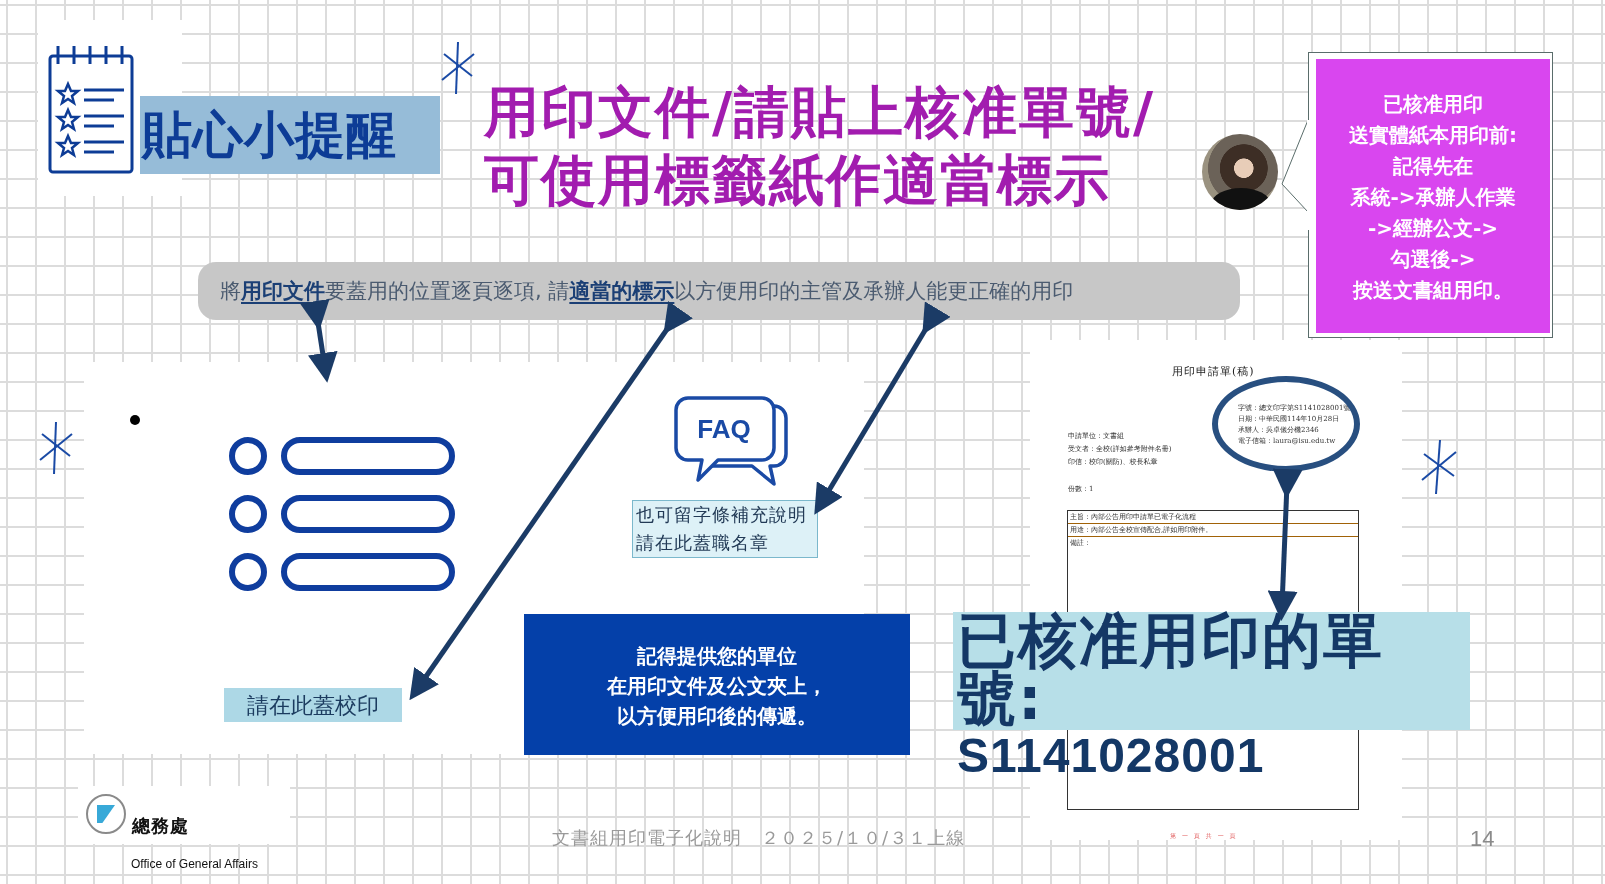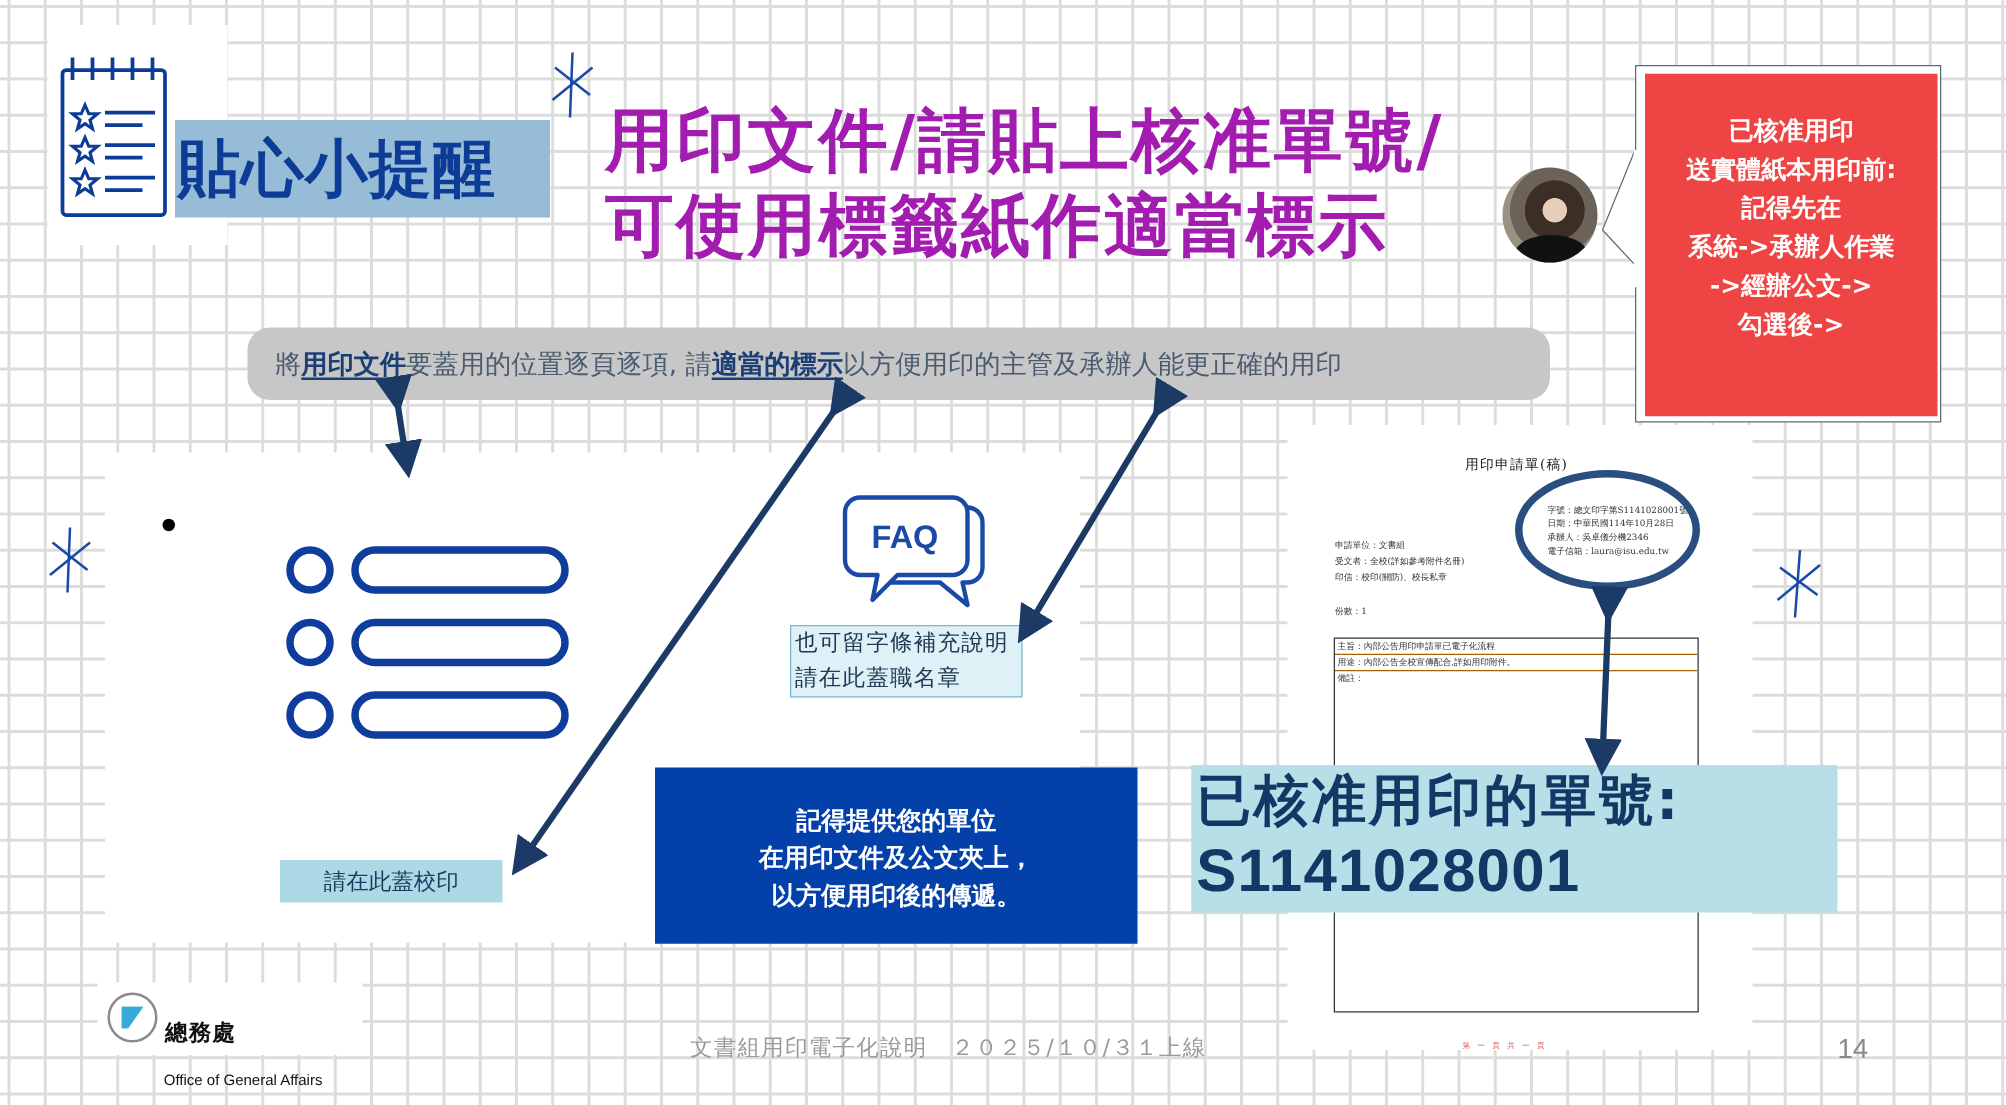--- a/index.html
+++ b/index.html
@@ -32,38 +32,38 @@
     left: 1202px; top: 134px; width: 76px; height: 76px; border-radius: 50%;
     background: radial-gradient(circle at 55% 45%, #e8cdb8 0 16%, #3d2e25 17% 40%, #6b6258 41% 60%, #9a9280 61% 100%);
     overflow: hidden;
   }
   .avatar .shoulders { position:absolute; left: 10px; top: 54px; width: 58px; height: 30px; border-radius: 50% 50% 0 0; background: #111; }
 
   .callout-outline {
     left: 1308px; top: 52px; width: 245px; height: 286px; background: #fff; border: 1px solid #5a6d6b;
   }
   .callout-body {
-    left: 1316px; top: 59px; width: 234px; height: 274px; background: #ef4444; color: #fff;
+    left: 1316px; top: 59px; width: 234px; height: 274px; background: #d946ef; color: #fff;
     font-size: 20px; line-height: 31px; text-align: center; font-weight: bold; padding-top: 30px;
   }
 
   .instruction-bar {
     left: 198px; top: 262px; width: 1042px; height: 58px; background: #c7c7c7; border-radius: 18px;
     color: #4b5b70; font-size: 21px; line-height: 58px; padding-left: 22px; white-space: nowrap; overflow: hidden;
   }
   .instruction-bar .hl { color: #1b3f75; font-weight: bold; text-decoration: underline; text-decoration-thickness: 2px; text-underline-offset: 4px; }
 
   
   .left-panel { left: 84px; top: 362px; width: 780px; height: 392px; background: #fff; }
   .bullet-dot { left: 130px; top: 415px; width: 10px; height: 10px; border-radius: 50%; background: #000; }
 
   .list-icon { left: 228px; top: 430px; width: 240px; height: 170px; }
   .seal-label {
     left: 224px; top: 688px; width: 178px; height: 34px; background: #add8e6; color: #1b3b5f;
-    font-size: 18px; line-height: 36px; text-align: center;
+    font-size: 22px; line-height: 36px; text-align: center;
   }
 
   .faq-icon { left: 672px; top: 394px; width: 120px; height: 96px; }
   .faq-note {
     left: 632px; top: 500px; width: 186px; height: 58px; background: #ddf1f7; border: 1px solid #7bb8cc;
     color: #223a56; font-size: 18px; line-height: 28px; padding-left: 3px; letter-spacing: 1px;
   }
 
   .unit-box {
     left: 524px; top: 614px; width: 386px; height: 141px; background: #0440a9; color: #fff;
@@ -81,21 +81,21 @@
   .form-table .row { height: 13px; border-bottom: 1px solid #a16207; font-size: 7px; line-height: 12px; padding-left: 2px; color: #333; font-family: "DejaVu Serif", serif; white-space: nowrap; }
   .form-footer { left: 1170px; top: 832px; font-size: 6px; color: #e05a5a; letter-spacing: 2px; }
   .highlight-ring {
     left: 1212px; top: 376px; width: 148px; height: 96px; border-radius: 50%; border: 6px solid #284f80;
   }
 
   .approval-box {
     left: 953px; top: 612px; width: 517px; height: 118px; background: #b7dfe8; color: #143866;
     font-weight: bold; padding-left: 4px;
   }
-  .approval-box .l1 { font-size: 44px; line-height: 58px; letter-spacing: 2px; }
+  .approval-box .l1 { font-size: 59px; line-height: 58px; letter-spacing: 2px; }
   .approval-box .l2 { font-size: 48px; line-height: 56px; letter-spacing: 1px; font-family: "Liberation Sans", sans-serif; }
 
   
   .gaa-logo { left: 78px; top: 786px; width: 212px; height: 58px; background: #fff; }
   .gaa-emblem { left: 86px; top: 794px; width: 40px; height: 40px; border-radius: 50%; border: 2px solid #8a8a8a; background: #fff; overflow: hidden; }
   .gaa-emblem .inner { position:absolute; left: 9px; top: 9px; width: 18px; height: 18px; background: #38a9d8; clip-path: polygon(0 0, 100% 0, 30% 100%, 0 100%); }
   .gaa-zh { left: 132px; top: 795px; font-size: 18px; font-weight: bold; color: #111; letter-spacing: 1px; margin-top: 19px; }
   .gaa-en { left: 131px; top: 821px; font-size: 12px; color: #111; font-family: "Liberation Sans", sans-serif; margin-top: 36px; }
   .footer-caption { left: 552px; top: 826px; font-size: 18px; color: #9a9a9a; white-space: nowrap; letter-spacing: 1px; }
   .page-num { left: 1470px; top: 826px; font-size: 22px; color: #8a8a8a; font-family: "Liberation Sans", sans-serif; }
@@ -142,20 +142,21 @@
   <polygon points="32,0 6,64 32,92" fill="#fff" stroke="#5a6d6b" stroke-width="1"></polygon>
   <rect x="31" y="0" width="10" height="110" fill="#fff"></rect>
 </svg>
 <div class="abs callout-body">
   <div>已核准用印</div>
   <div>送實體紙本用印前:</div>
   <div>記得先在</div>
   <div>系統-&gt;承辦人作業</div>
   <div>-&gt;經辦公文-&gt;</div>
   <div>勾選後-&gt;</div>
+  <div>按送文書組用印。</div>
 </div>
 
 <div class="abs instruction-bar">
   <span>將</span><span class="hl">用印文件</span><span>要蓋用的位置逐頁逐項, 請</span><span class="hl">適當的標示</span><span>以方便用印的主管及承辦人能更正確的用印</span>
 </div>
 
 <div class="abs left-panel"></div>
 <div class="abs bullet-dot"></div>
 
 <svg class="abs list-icon" viewBox="0 0 240 170">

